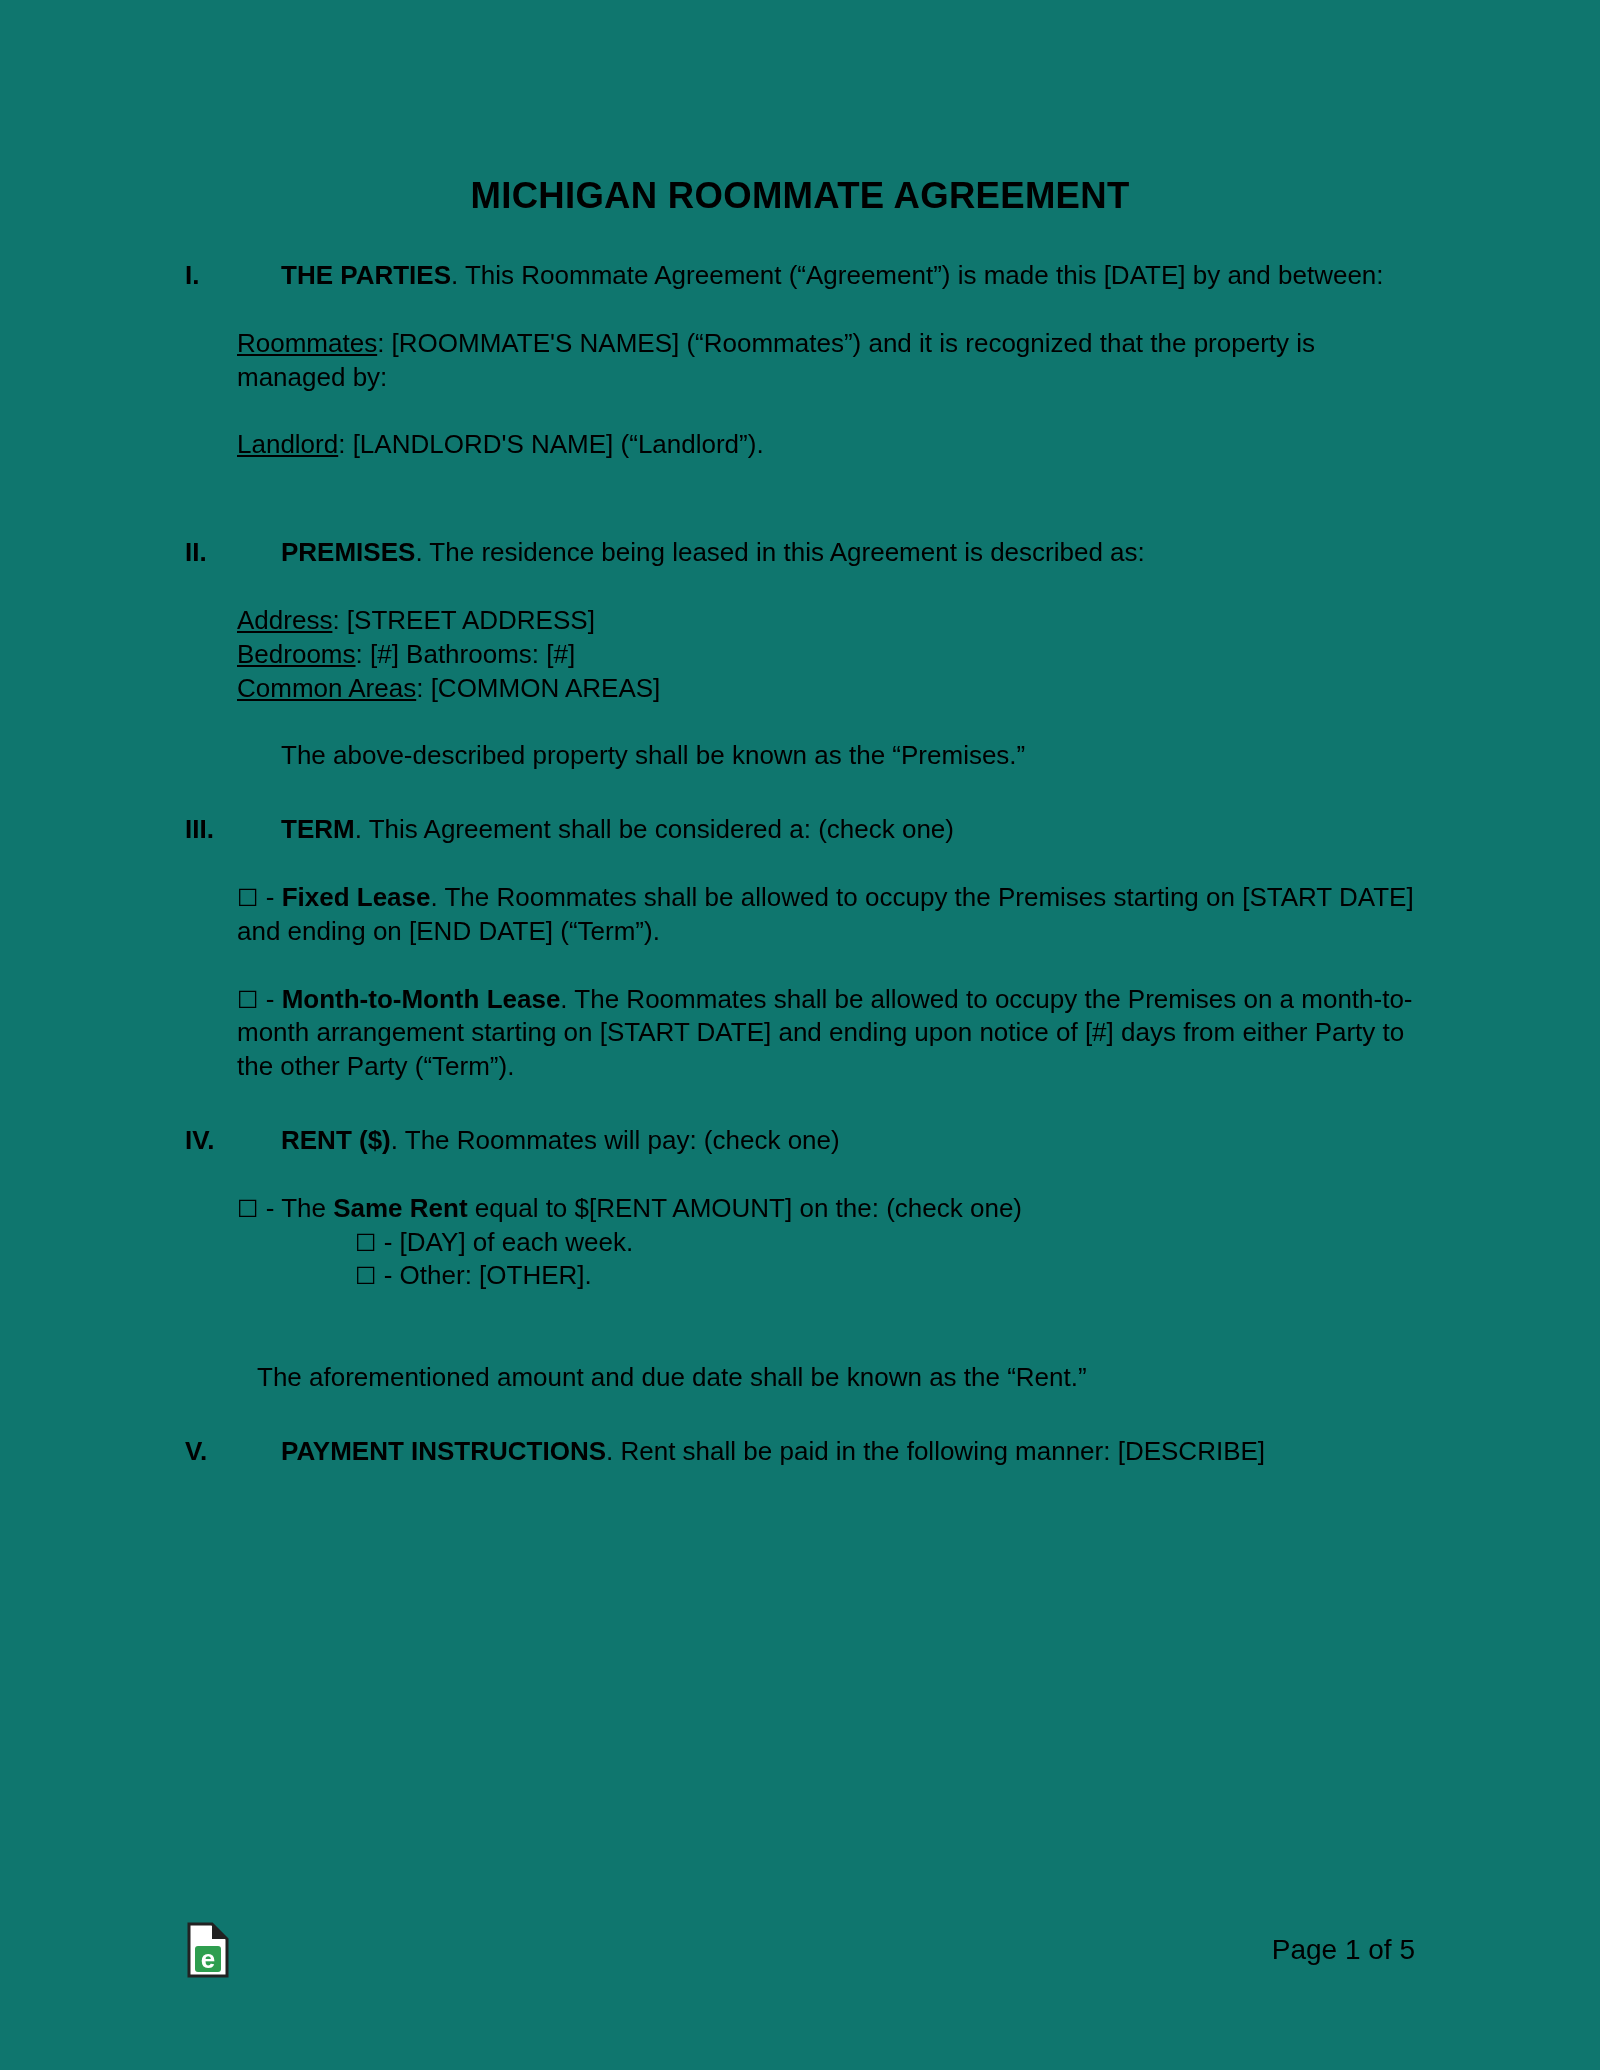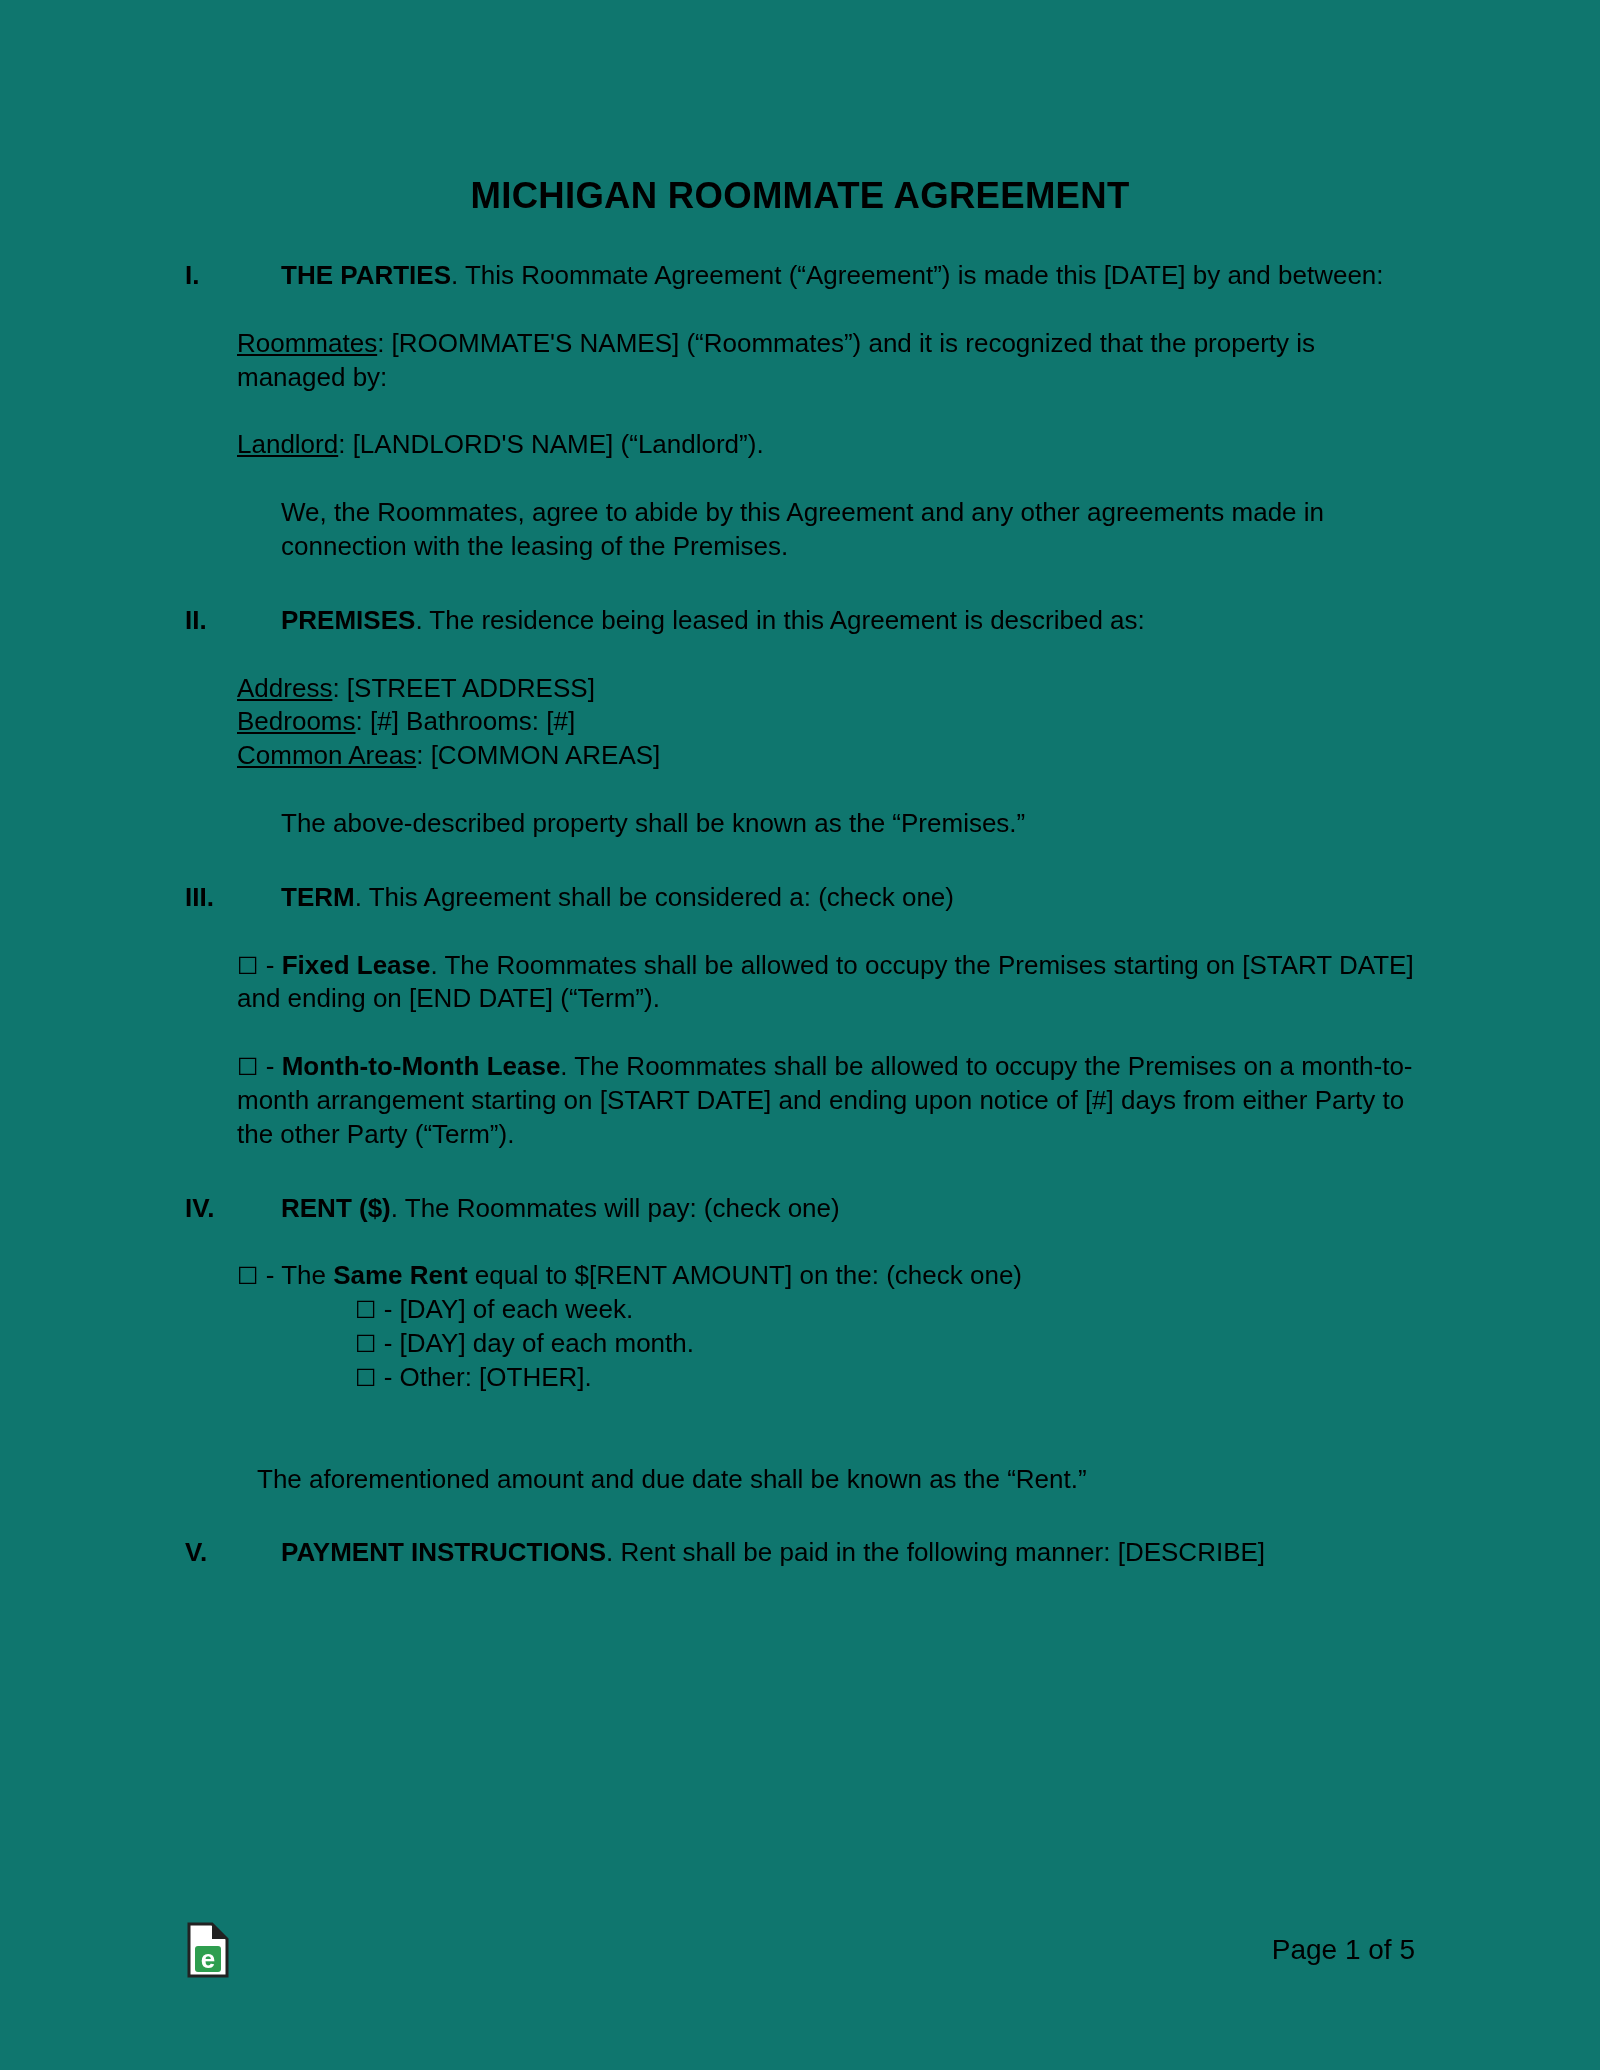--- a/index.html
+++ b/index.html
@@ -119,21 +119,20 @@
     </div>
 
     <div class="gap-md"></div>
 
     <div class="para indent-1">
       <span class="u">Landlord</span><span>: [LANDLORD'S NAME] (“Landlord”).</span>
     </div>
 
     <div class="gap-md"></div>
 
-    <div class="para" style="margin-left:96px;">We, the Roommates, agree to abide by this Agreement and any other agreements made in connection with the leasing of the Premises.</div>
 
     <div class="gap-lg"></div>
 
     <div class="section">
       <div class="sec-num">II.</div>
       <div class="sec-body">
         <span class="b">PREMISES</span><span>. The residence being leased in this Agreement is described as:</span>
       </div>
     </div>
 
@@ -184,23 +183,20 @@
     </div>
 
     <div class="gap-md"></div>
 
     <div class="para indent-1">
       <span class="cb">☐</span><span> - The </span><span class="b">Same Rent</span><span> equal to $[RENT AMOUNT] on the: (check one)</span>
     </div>
 
     <div class="para indent-2">
       <span class="cb">☐</span><span> - [DAY] of each week.</span>
-    </div>
-    <div class="para indent-2">
-      <span class="cb">☐</span><span> - [DAY] day of each month.</span>
     </div>
     <div class="para indent-2">
       <span class="cb">☐</span><span> - Other: [OTHER].</span>
     </div>
 
     <div class="gap-md"></div>
 
 
     <div class="gap-md"></div>
 

